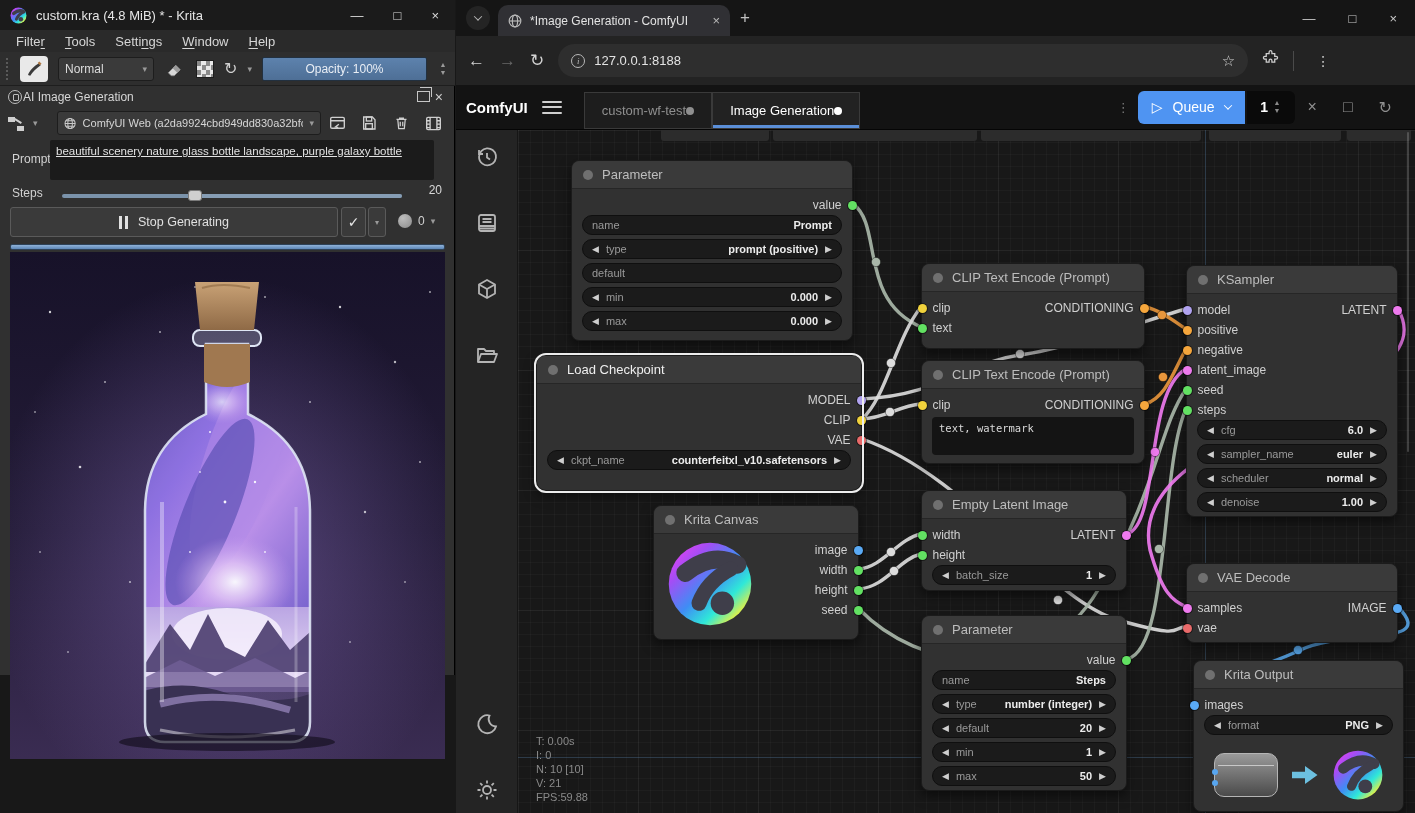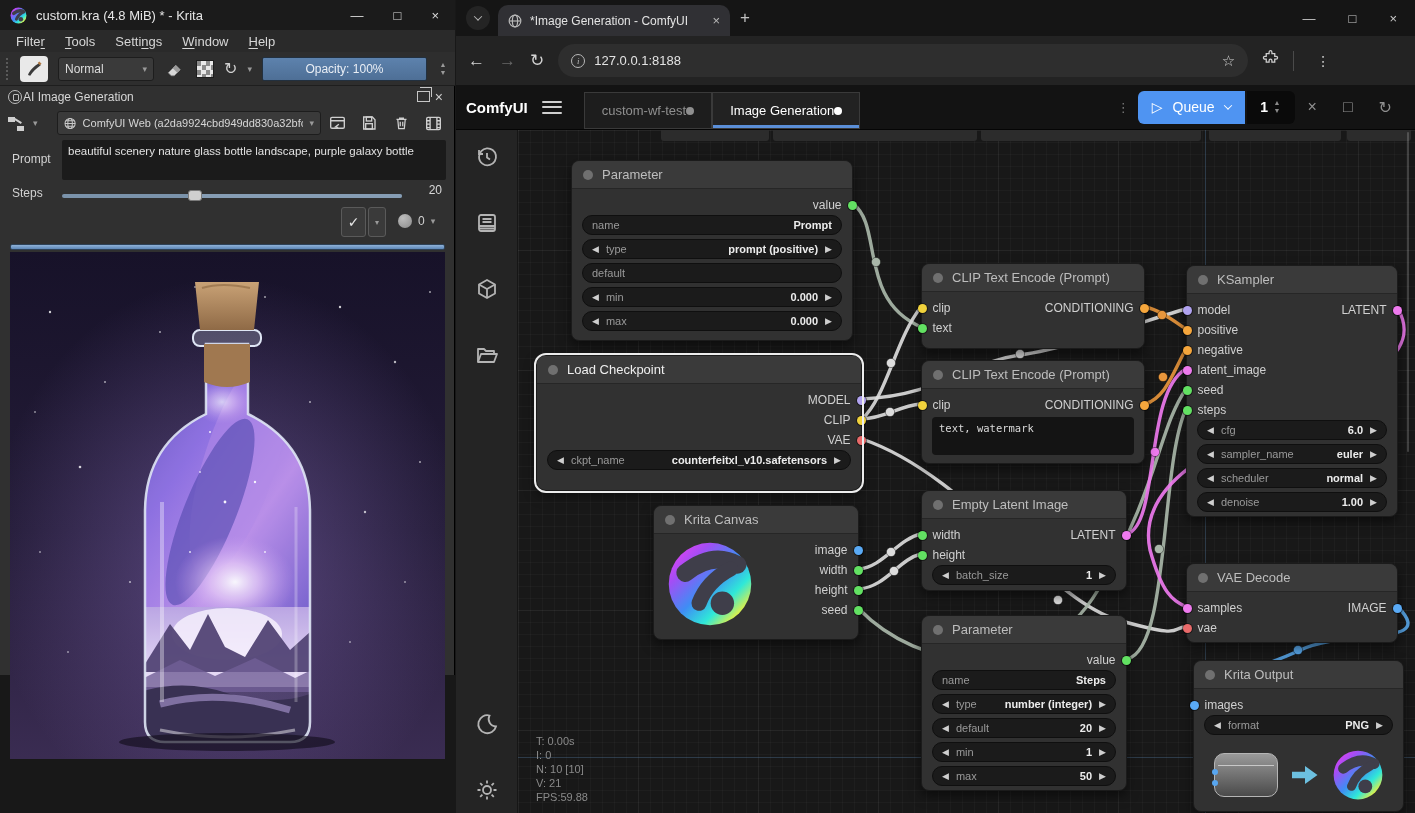--- a/index.html
+++ b/index.html
@@ -41,21 +41,21 @@
   .node-ico i { position:absolute; background:#cfcfcf; }
   .node-ico i:nth-child(1){ left:0; top:2px; width:7px; height:5px; }
   .node-ico i:nth-child(2){ right:3px; bottom:0; width:7px; height:5px; }
   .node-ico i:nth-child(3){ left:6px; top:5px; width:8px; height:2px; transform:rotate(32deg); }
   .server-select { width:278px; height:24px; margin-left:14px; background:#3a3a3a; border:1px solid #1d1d1d; border-radius:3px; display:flex; align-items:center; gap:6px; padding:0 6px; color:#d6d6d6; font-size:11px; overflow:hidden; white-space:nowrap; }
   .server-select .dd { margin-left:auto; color:#9a9a9a; font-size:9px; }
   .srv-icons { margin-left:auto; display:flex; gap:12px; align-items:center; padding-right:4px; }
   .srv-icons .ibtn { width:20px; height:20px; display:flex; align-items:center; justify-content:center; color:#cfcfcf; }
 
   .k-prompt-label { position:absolute; left:12px; top:152px; color:#d2d2d2; font-size:12px; }
-  .k-prompt-box { position:absolute; left:62px; top:140px; width:384px; height:40px; background:#1b1b1b; border-radius:2px; color:#e2e2e2; font-size:11.5px; padding:4px 6px; line-height:14px; }
+  .k-prompt-box { position:absolute; left:50px; top:140px; width:384px; height:40px; background:#1b1b1b; border-radius:2px; color:#e2e2e2; font-size:11.5px; padding:4px 6px; line-height:14px;text-decoration:underline; }
   .k-steps-label { position:absolute; left:12px; top:186px; color:#d2d2d2; font-size:12px; }
   .k-steps-value { position:absolute; right:12px; top:183px; color:#d8d8d8; font-size:12px; }
   .k-slider { position:absolute; left:62px; top:190px; width:340px; height:10px; }
   .k-slider .groove { position:absolute; left:0; top:4px; width:100%; height:4px; background:#7a92aa; border-radius:2px; }
   .k-slider .groove-r { position:absolute; left:39%; top:4px; right:0; height:4px; background:#8fa5bb; border-radius:2px; opacity:.55; }
   .k-slider .handle { position:absolute; left:37%; top:0; width:14px; height:11px; background:#cfcfcf; border:1px solid #7a7a7a; border-radius:3px; }
 
   .k-stop-btn { position:absolute; left:10px; top:207px; width:328px; height:30px; background:#3a3a3a; border:1px solid #5a5a5a; border-radius:3px; display:flex; align-items:center; justify-content:center; gap:10px; color:#e0e0e0; font-size:12.5px; }
   .pause-ico { display:inline-flex; gap:3px; }
   .pause-ico i { width:3px; height:13px; background:#e0e0e0; }
@@ -287,20 +287,27 @@
     <div class="k-prompt-box">beautiful scenery nature glass bottle landscape, purple galaxy bottle</div>
 
     <div class="k-steps-label">Steps</div>
     <div class="k-slider">
       <span class="groove"></span>
         <span class="groove-r"></span>
       <span class="handle"></span>
     </div>
     <div class="k-steps-value">20</div>
 
+    <div class="k-stop-btn">
+      <span class="pause-ico">
+          <i></i>
+          <i></i>
+        </span>
+      <span>Stop Generating</span>
+    </div>
     <div class="k-check-btn">
         <span>✓</span>
       </div>
     <div class="k-check-dd">
         <span>▾</span>
       </div>
     <div class="k-status">
       <span class="status-circle"></span>
       <span>0</span>
       <span class="dd-sm">▾</span>

